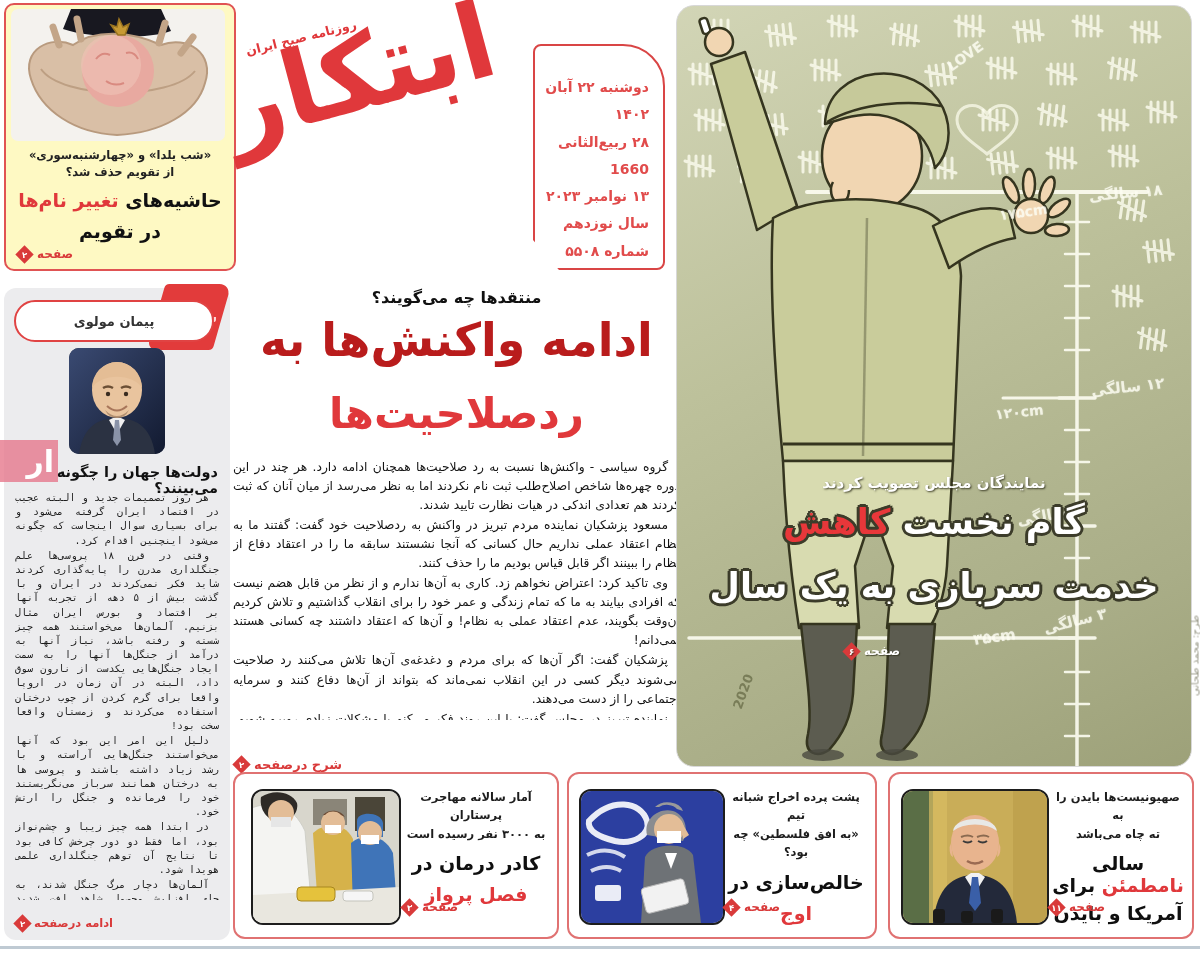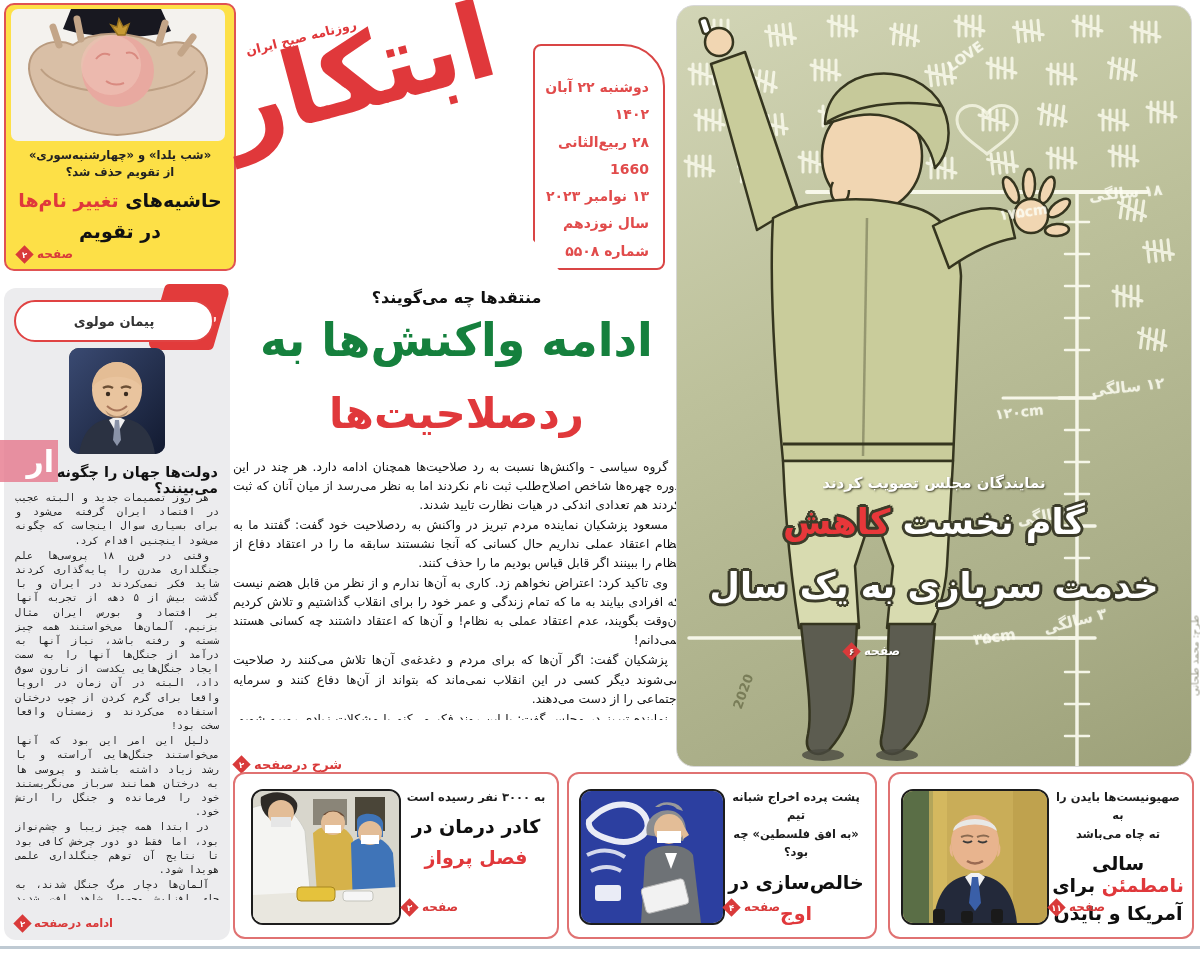--- a/index.html
+++ b/index.html
@@ -7,21 +7,21 @@
         font-family:"DejaVu Sans",sans-serif;direction:rtl;}
   .abs{position:absolute;}
   
   .diamond{display:inline-block;width:13px;height:13px;background:#d93a3a;transform:rotate(45deg);
            flex:none;position:relative;}
   .diamond span{position:absolute;inset:0;display:flex;align-items:center;justify-content:center;
            transform:rotate(-45deg);color:#fff;font-size:8.5px;font-weight:bold;}
   .pagebadge{display:flex;align-items:center;gap:6px;color:#d93a3a;font-size:12px;font-weight:bold;}
   .photo-frame{border:2px solid #1d1d1d;border-radius:12px;overflow:hidden;background:#ccc;}
   
-  .box-tl{left:4px;top:3px;width:228px;height:264px;background:#fde047;border:2px solid #e05353;
+  .box-tl{left:4px;top:3px;width:228px;height:264px;background:#fef9c3;border:2px solid #e05353;
           border-radius:10px;}
   .box-tl .photo{position:absolute;left:5px;top:4px;width:214px;height:132px;border-radius:7px;overflow:hidden;}
   .box-tl .kick{position:absolute;top:142px;left:0;width:100%;text-align:center;font-size:11.5px;
           font-weight:bold;color:#222;line-height:1.5;}
   .box-tl .ttl{position:absolute;top:180px;left:0;width:100%;text-align:center;font-size:19px;
           font-weight:bold;color:#111;line-height:1.65;}
   .box-tl .ttl .red{color:#e0383b;}
   .box-tl .pagebadge{position:absolute;left:12px;bottom:8px;}
   
   .masthead{left:233px;top:0;width:447px;height:290px;}
@@ -30,21 +30,21 @@
   .logo{position:absolute;left:-8px;top:48px;color:#e0383b;font-size:104px;font-weight:bold;
           transform:rotate(-15deg);transform-origin:left center;white-space:nowrap;}
   .datebox{position:absolute;left:300px;top:44px;width:128px;height:222px;border:2px solid #d94545;
           border-radius:8px 42px 8px 8px;clip-path:polygon(0 0,100% 0,100% 100%,26px 100%,0 calc(100% - 30px));
           background:#fff;}
   .datebox ul{margin:28px 14px 0 8px;padding:0;list-style:none;color:#e14b4b;font-size:14px;
           font-weight:bold;text-align:right;line-height:1.95;}
   
   .lead{left:233px;top:288px;width:447px;height:482px;}
   .lead .kick{width:100%;text-align:center;font-size:16px;font-weight:bold;color:#111;}
-  .lead .h1{width:100%;text-align:center;font-size:46px;font-weight:bold;color:#15803d;margin-top:6px;}
+  .lead .h1{width:100%;text-align:center;font-size:46px;font-weight:bold;color:#b91c1c;margin-top:6px;}
   .lead .h2{width:100%;text-align:center;font-size:42px;font-weight:bold;color:#e0383b;margin-top:22px;}
   .lead .body{margin-top:20px;height:262px;overflow:hidden;font-size:12.3px;line-height:1.55;
           color:#141414;text-align:justify;}
   .lead .body p{margin:0 0 1px;text-indent:12px;}
   .lead .more{position:absolute;left:2px;bottom:-2px;display:flex;align-items:center;gap:6px;
           color:#d93a3a;font-size:13px;font-weight:bold;}
   
   .edit{left:4px;top:288px;width:226px;height:652px;background:#ececee;border-radius:12px;}
   .edit .pill{position:absolute;left:10px;top:12px;width:196px;height:38px;background:#fff;
           border:2px solid #e04343;border-radius:22px;display:flex;align-items:center;justify-content:center;
@@ -336,20 +336,21 @@
         <path d="M104,30 C104,20 128,20 130,32 L130,46 L104,46 Z" fill="#3f74b8"></path>
         <circle cx="117" cy="42" r="12" fill="#e3bd97"></circle>
         <path d="M108,44 h18 v9 h-18 Z" fill="#fff"></path>
         <path d="M0,104 L146,96 L146,132 L0,132 Z" fill="#e9e7df"></path>
         <rect x="44" y="96" width="38" height="14" rx="4" fill="#e5c23c" stroke="#a8871e"></rect>
         <rect x="90" y="100" width="30" height="10" rx="3" fill="#f6f6f6" stroke="#c5c5bd"></rect>
       </svg>
     </div>
     <div class="txt" style="left:168px;width:146px;">
       <div class="k">
+          <div>آمار سالانه مهاجرت پرستاران</div>
           <div>به ۳۰۰۰ نفر رسیده است</div>
         </div>
       <div class="t1">کادر درمان در</div>
       <div class="t2">فصل پرواز</div>
     </div>
     <div class="pagebadge" style="left:168px;">
       <span>صفحه</span>
       <span class="diamond">
           <span>۳</span>
         </span>

